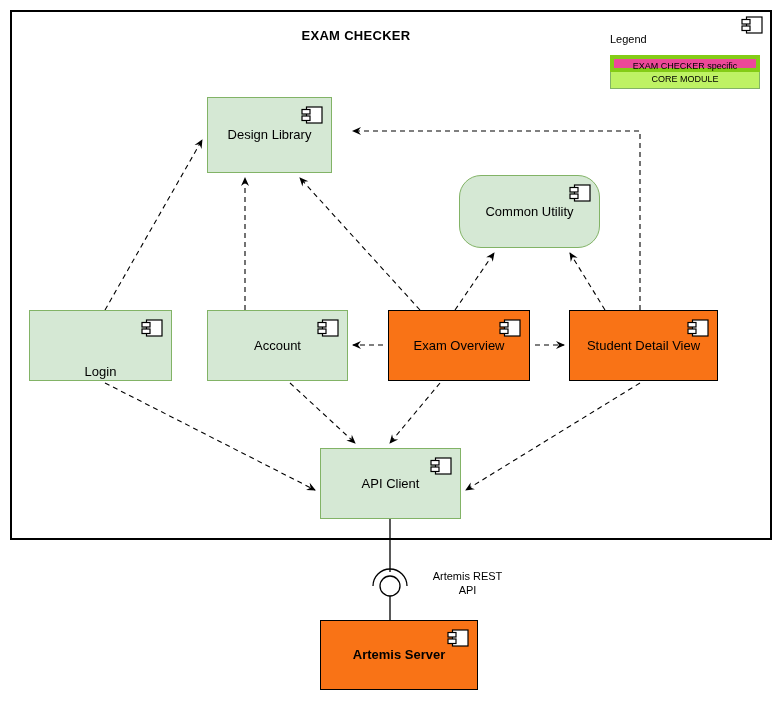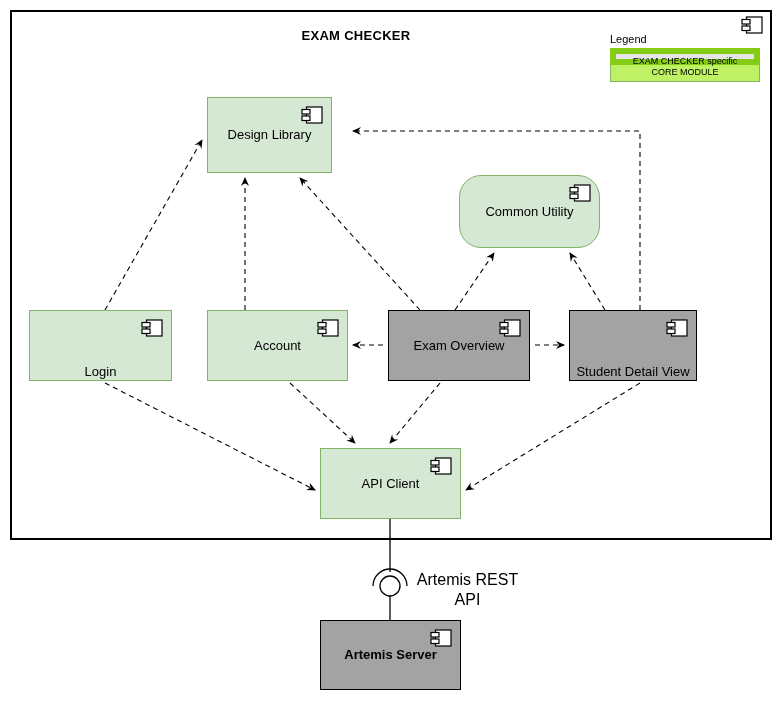--- a/index.html
+++ b/index.html
@@ -37,21 +37,21 @@
     text-align: center;
     font-size: 13px;
     color: #000000;
     line-height: 1.2;
   }
   .node.core {
     background: #d5e8d4;
     border: 1px solid #82b366;
   }
   .node.specific {
-    background: #a3a3a3;
+    background: #f97316;
     border: 1px solid #000000;
   }
   .node.bold-label {
     font-weight: bold;
   }
   .node-label {
     pointer-events: none;
     padding: 0 6px;
   }
   .comp-icon {
@@ -84,50 +84,50 @@
   }
   #legend {
     position: absolute;
     left: 610px;
     top: 33px;
     width: 150px;
   }
   #legend-title {
     font-size: 11px;
     color: #000000;
-    margin-bottom: 3px;
+    margin-bottom: 10px;
   }
   .legend-row {
     box-sizing: border-box;
     width: 150px;
     height: 17px;
     line-height: 15px;
     text-align: center;
     font-size: 9px;
     color: #000000;
   }
   .legend-row.specific {
-    background: #e5e5e5;
-    border: 6px solid #84cc16;
+    background: #ec4899;
+    border: 4px solid #84cc16;
   }
   .legend-row.core {
     background: #bef264;
     border: 1px solid #82b366;
     border-top: none;
   }
   #legend-comp-icon {
     position: absolute;
     left: 741px;
     top: 16px;
     width: 22px;
     height: 18px;
   }
   .edge-label {
     position: absolute;
-    font-size: 16px;
+    font-size: 11px;
     color: #000000;
     text-align: center;
     line-height: 1.25;
     white-space: pre-line;
   }
 </style>
 </head>
 <body>
 
 <div id="canvas">
@@ -228,39 +228,39 @@
 
   <div class="node specific" style="left:388px; top:310px; width:142px; height:71px;">
     <svg class="comp-icon" viewBox="0 0 22 18">
       <rect x="5.5" y="1" width="15.5" height="16" fill="#ffffff" stroke="#000000" stroke-width="1.2"></rect>
       <rect x="1" y="3.5" width="8" height="4.5" fill="#ffffff" stroke="#000000" stroke-width="1.2"></rect>
       <rect x="1" y="10" width="8" height="4.5" fill="#ffffff" stroke="#000000" stroke-width="1.2"></rect>
     </svg>
     <span class="node-label">Exam Overview</span>
   </div>
 
-  <div class="node specific" style="left:569px; top:310px; width:128px; height:71px;align-items:flex-end;">
+  <div class="node specific" style="left:569px; top:310px; width:149px; height:71px;">
     <svg class="comp-icon" viewBox="0 0 22 18">
       <rect x="5.5" y="1" width="15.5" height="16" fill="#ffffff" stroke="#000000" stroke-width="1.2"></rect>
       <rect x="1" y="3.5" width="8" height="4.5" fill="#ffffff" stroke="#000000" stroke-width="1.2"></rect>
       <rect x="1" y="10" width="8" height="4.5" fill="#ffffff" stroke="#000000" stroke-width="1.2"></rect>
     </svg>
     <span class="node-label">Student Detail View</span>
   </div>
 
   <div class="node core" style="left:320px; top:448px; width:141px; height:71px;">
     <svg class="comp-icon" viewBox="0 0 22 18">
       <rect x="5.5" y="1" width="15.5" height="16" fill="#ffffff" stroke="#000000" stroke-width="1.2"></rect>
       <rect x="1" y="3.5" width="8" height="4.5" fill="#ffffff" stroke="#000000" stroke-width="1.2"></rect>
       <rect x="1" y="10" width="8" height="4.5" fill="#ffffff" stroke="#000000" stroke-width="1.2"></rect>
     </svg>
     <span class="node-label">API Client</span>
   </div>
 
-  <div class="node specific bold-label" style="left:320px; top:620px; width:141px; height:70px;">
+  <div class="node specific bold-label" style="left:320px; top:620px; width:158px; height:70px;">
     <svg class="comp-icon" viewBox="0 0 22 18">
       <rect x="5.5" y="1" width="15.5" height="16" fill="#ffffff" stroke="#000000" stroke-width="1.2"></rect>
       <rect x="1" y="3.5" width="8" height="4.5" fill="#ffffff" stroke="#000000" stroke-width="1.2"></rect>
       <rect x="1" y="10" width="8" height="4.5" fill="#ffffff" stroke="#000000" stroke-width="1.2"></rect>
     </svg>
     <span class="node-label">Artemis Server</span>
   </div>
 
   <div class="edge-label" style="left:410px; top:570px; width:115px;">Artemis REST
 API</div>

